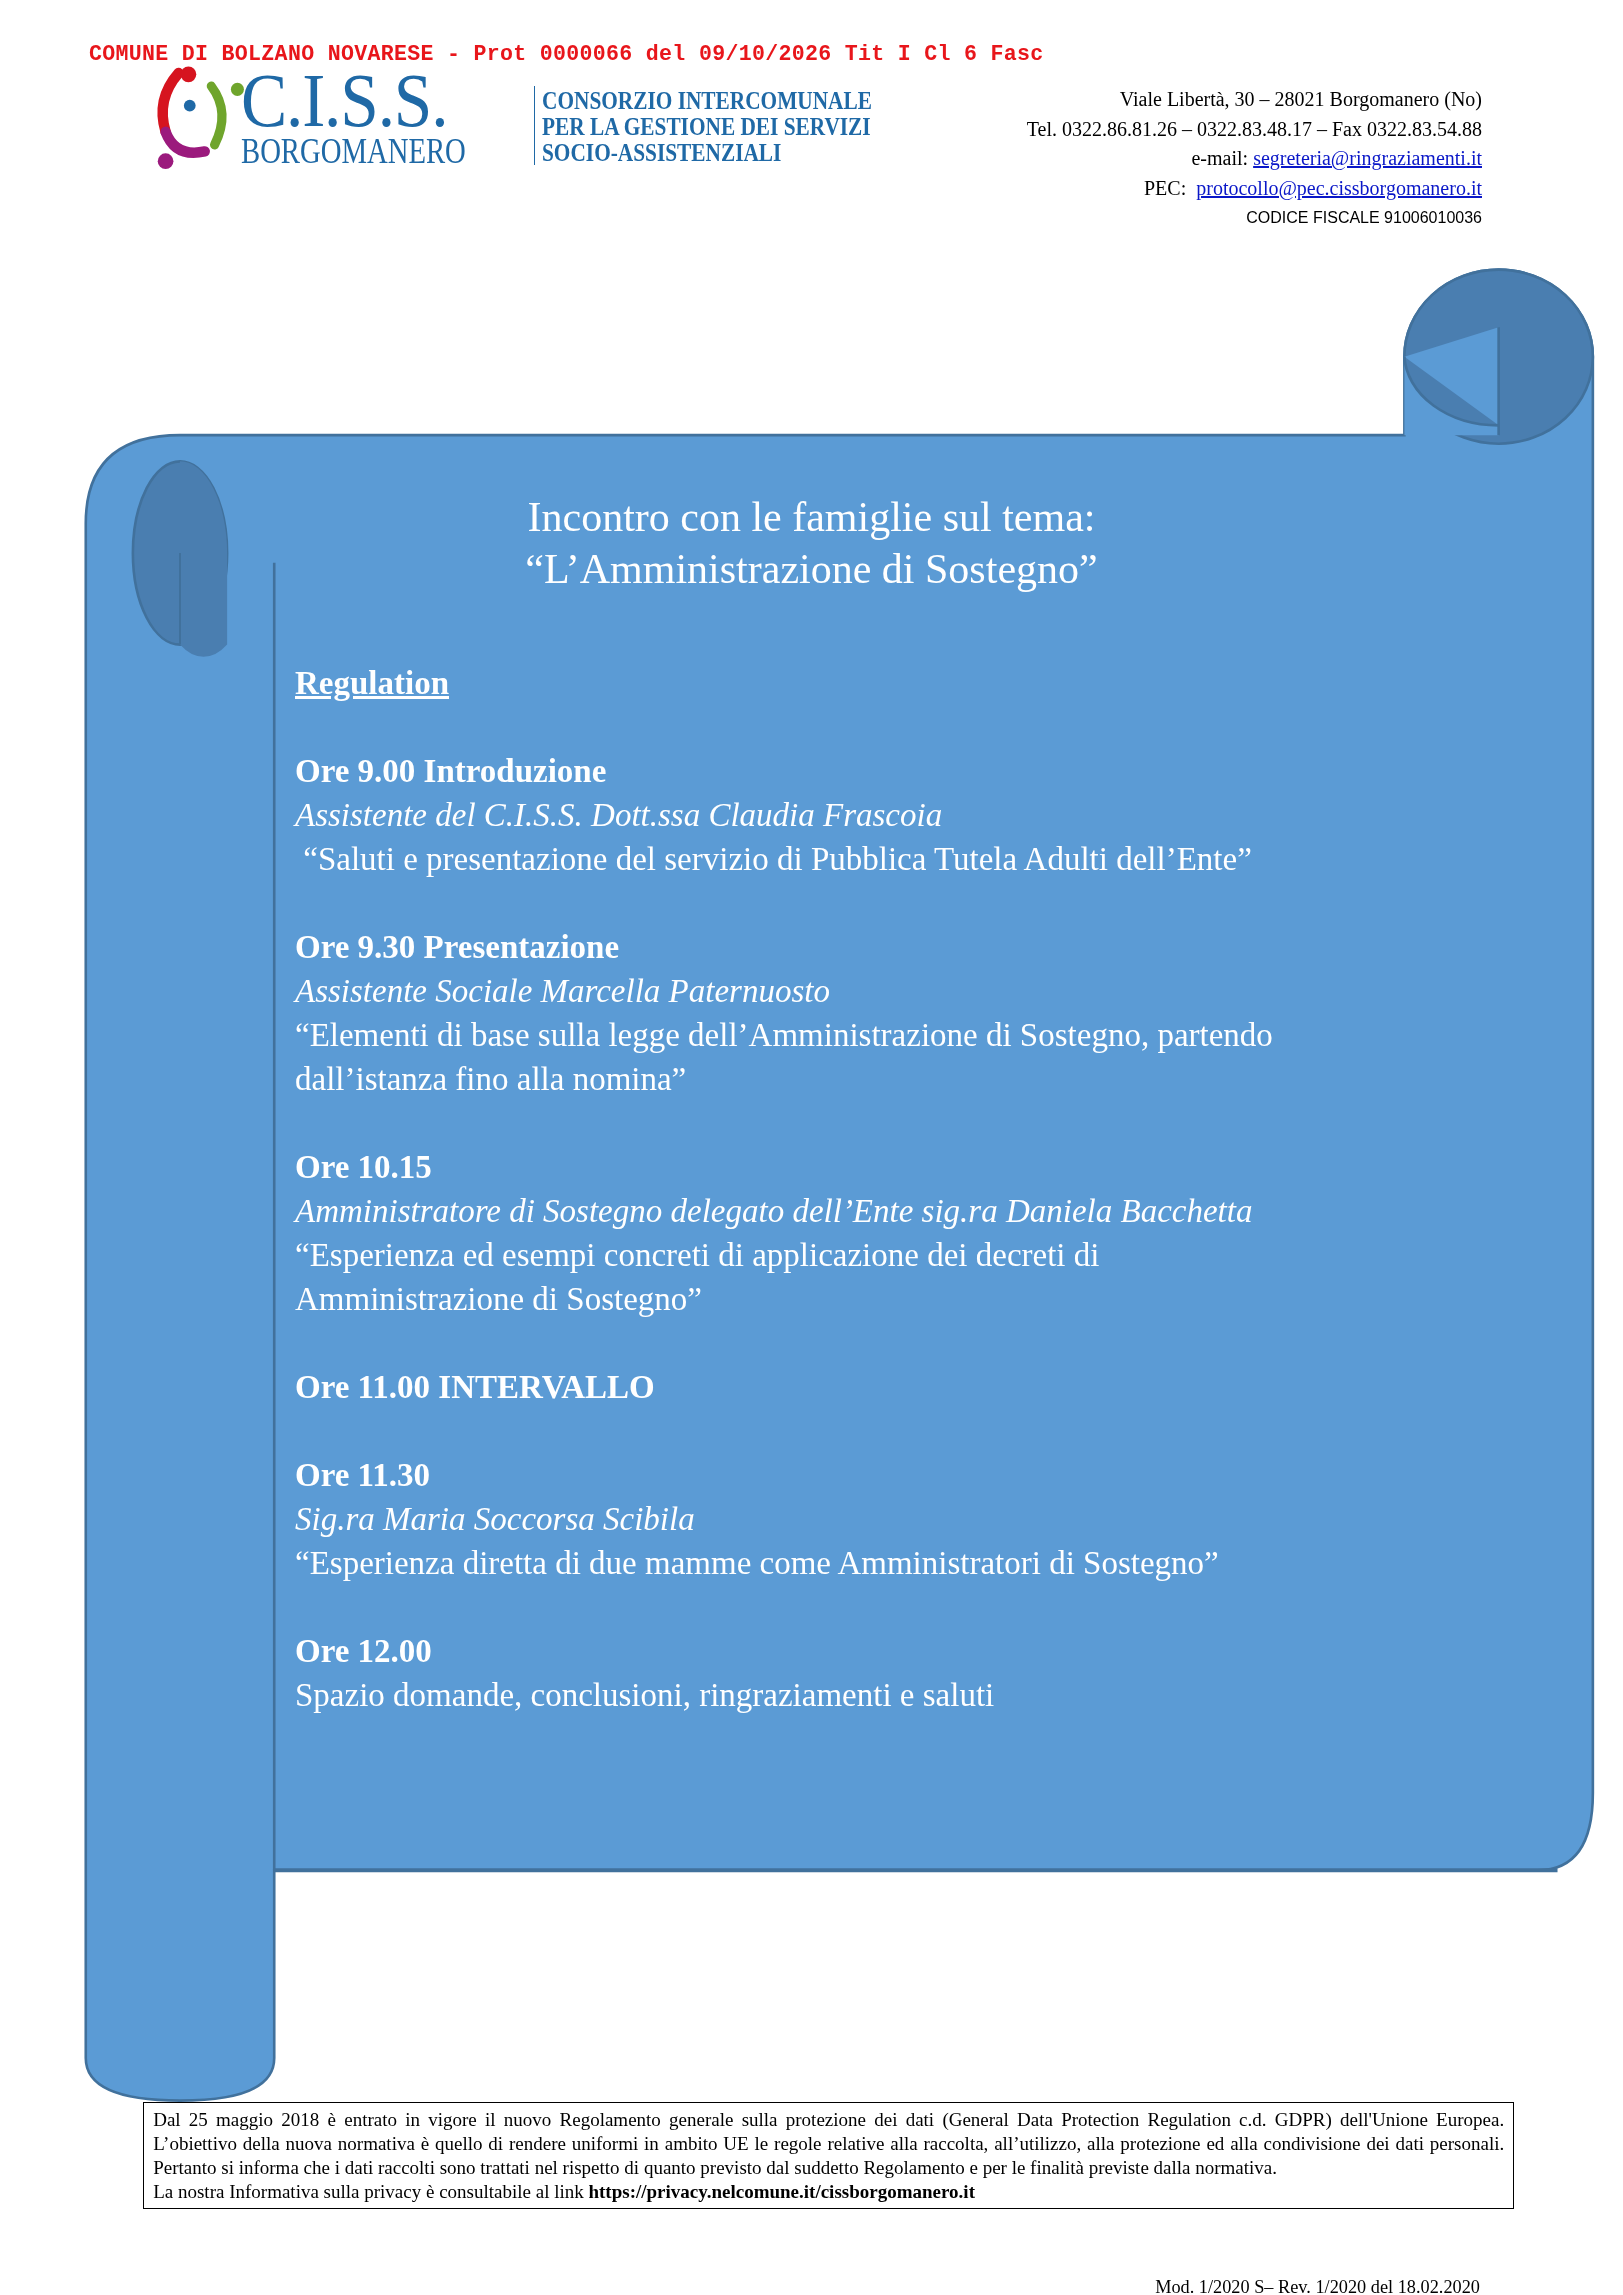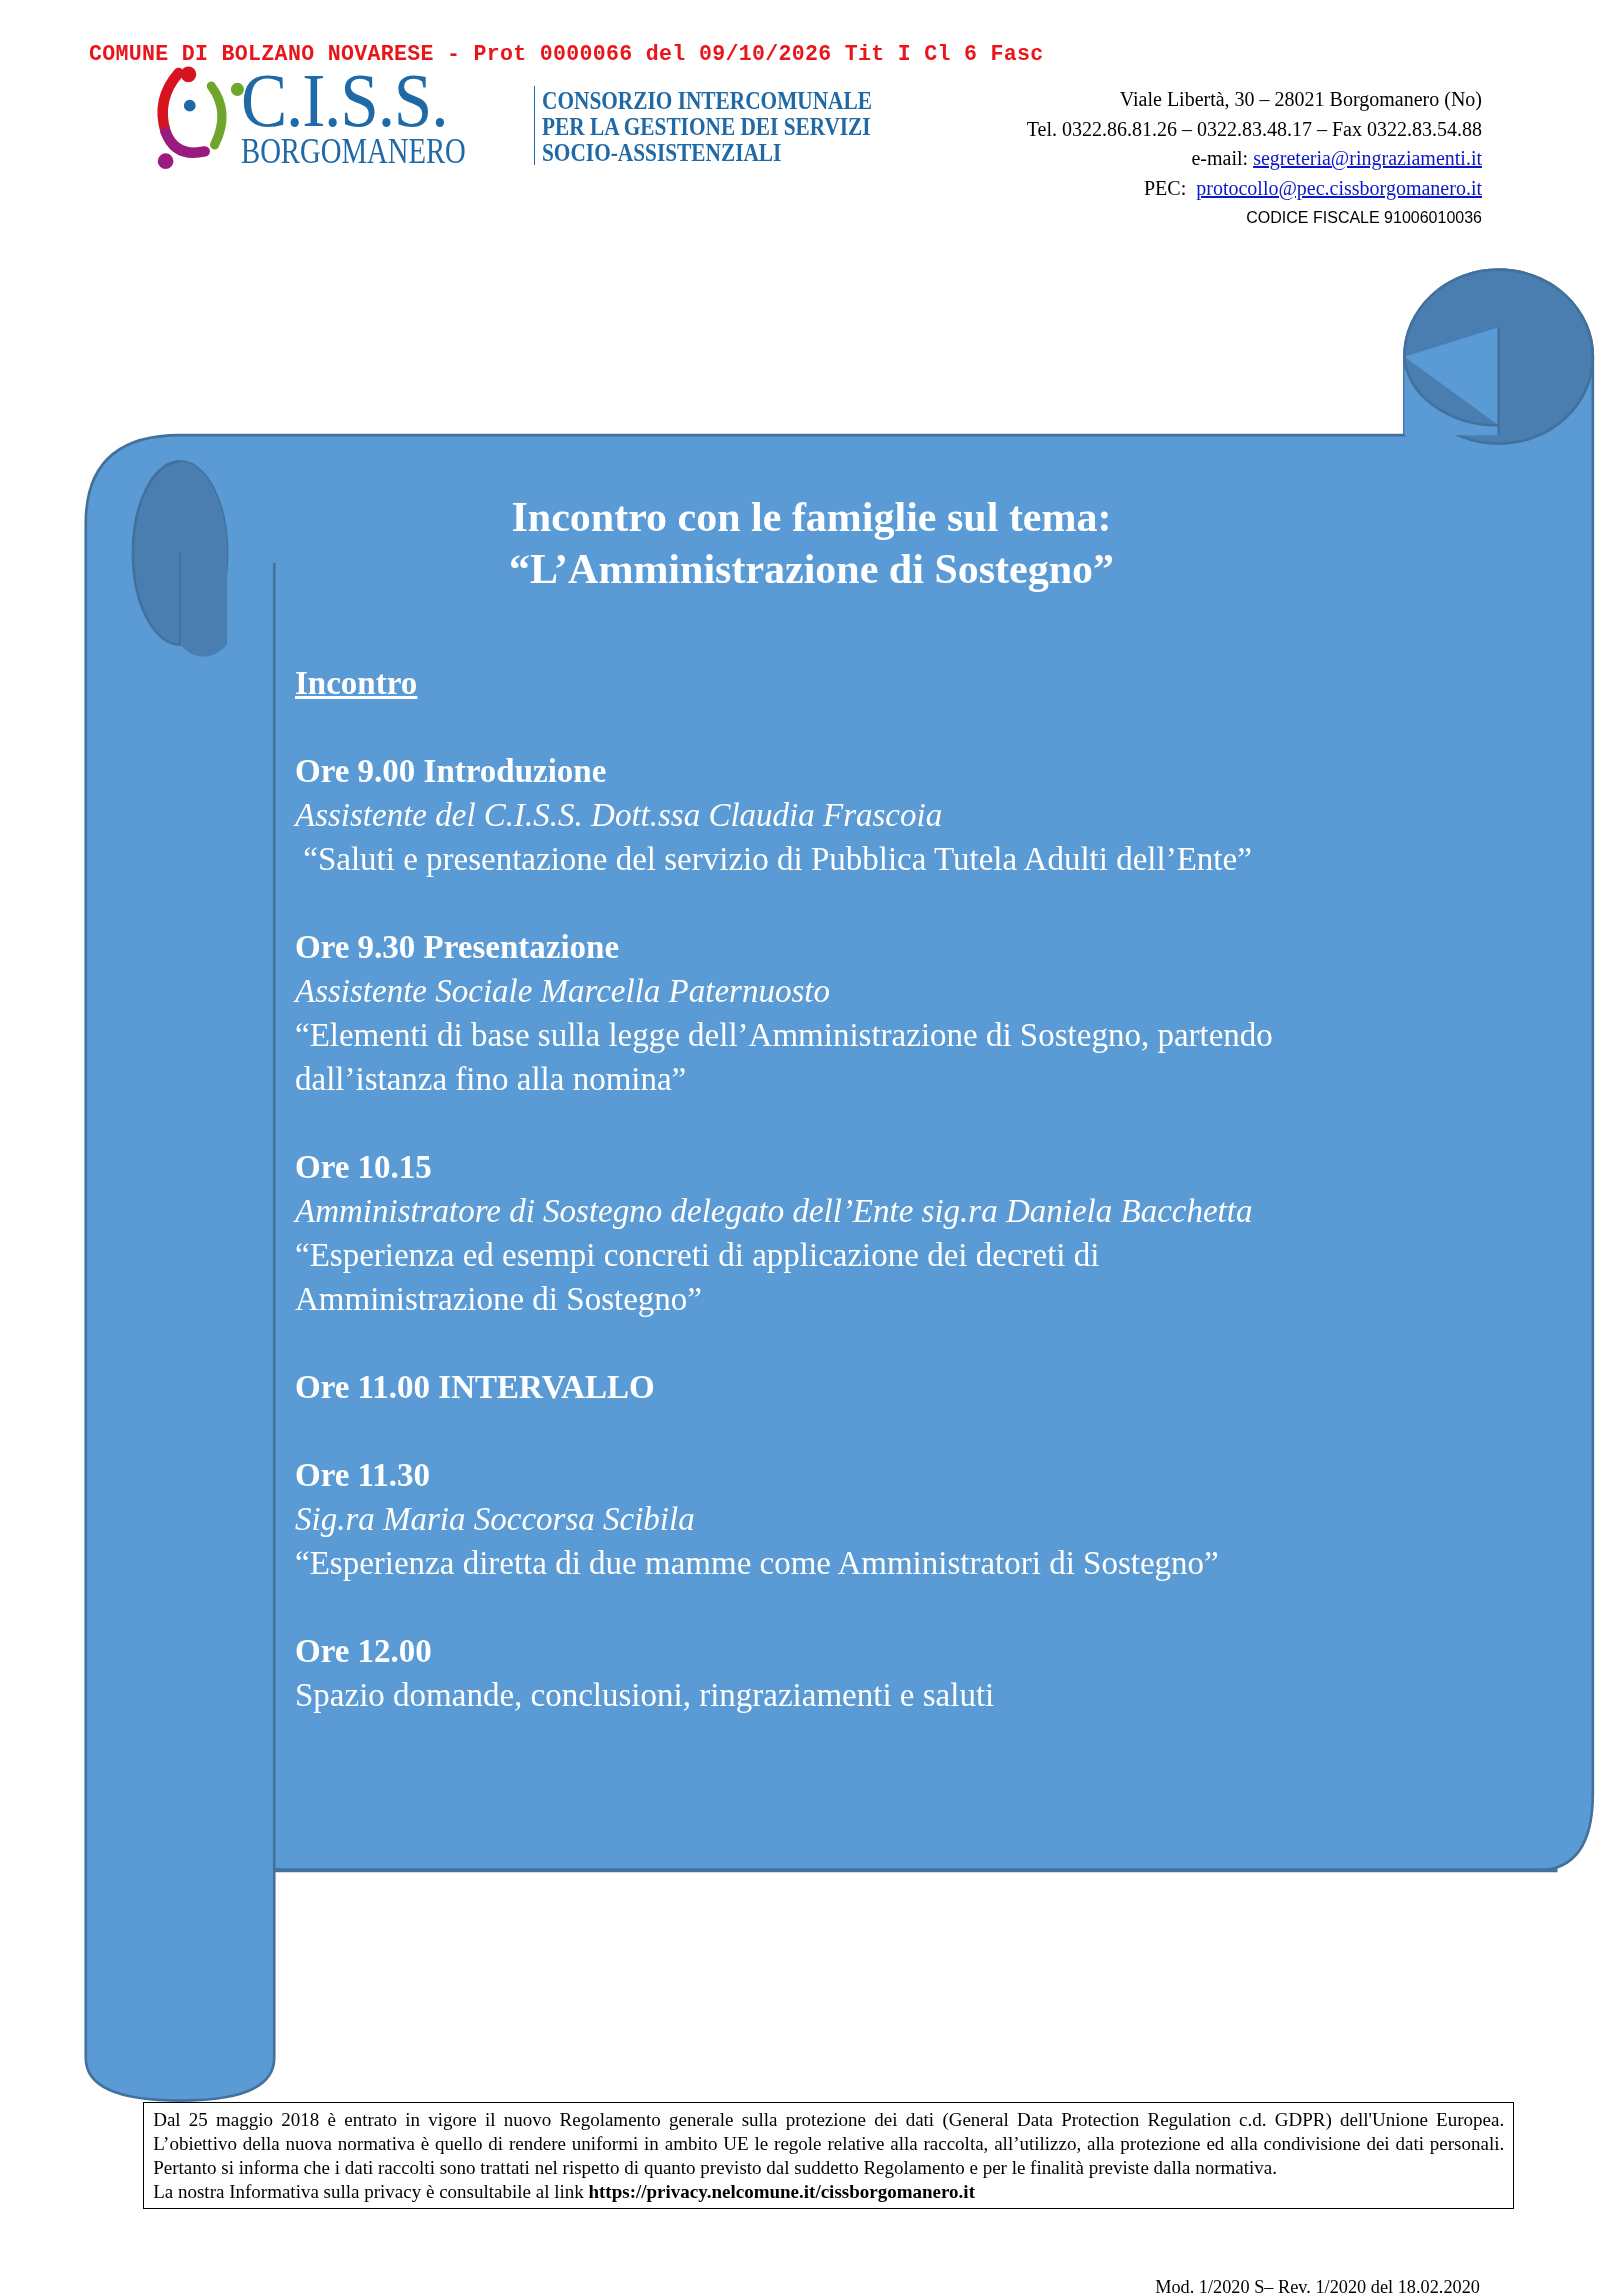--- a/index.html
+++ b/index.html
@@ -6,21 +6,21 @@
   body{width:1623px;height:2295px;position:relative;overflow:hidden;font-family:"Liberation Serif",serif;color:#000;}
   .abs{position:absolute;}
   #prot{left:89px;top:42px;font-family:"Liberation Mono",monospace;font-weight:bold;color:#e8161b;font-size:21.6px;letter-spacing:0.3px;white-space:nowrap;}
   #logo{left:149px;top:60px;width:785px;height:111px;}
   .ciss{font-family:"Liberation Serif",serif;color:#1f69a6;}
   #contacts{right:141px;top:85px;text-align:right;font-size:20px;line-height:29.5px;}
   #contacts a{color:#0a17c8;text-decoration:underline;}
   #cf{font-family:"Liberation Sans",sans-serif;font-size:16px;}
   svg#scroll{left:0;top:0;}
   #content{left:295px;top:488px;width:1191px;color:#fff;font-size:33px;line-height:44px;}
-  #title{left:0;width:1623px;top:491px;text-align:center;color:#fff;font-weight:bold;font-size:42px;line-height:52px;position:absolute;}
+  #title{left:0;width:1623px;top:491px;text-align:center;color:#fff;font-weight:normal;font-size:42px;line-height:52px;position:absolute;}
   .prog{font-weight:bold;text-decoration:underline;}
   .hd{font-weight:bold;}
   .it{font-style:italic;}
   .gap{height:44px;}
   #footer{left:143px;top:2102px;width:1351px;border:1.3px solid #000;padding:5.2px 9.2px 3.9px 9.2px;font-size:19px;line-height:24px;text-align:justify;}
   #footer b{font-weight:bold;}
   #mod{right:143px;top:2277px;font-size:18.3px;}
 </style>
 </head>
 <body>
@@ -71,21 +71,21 @@
   <div><span style="white-space:pre">PEC:  </span><a>protocollo@pec.cissborgomanero.it</a></div>
   <div id="cf">CODICE FISCALE 91006010036</div>
 </div>
 
 <div id="title">
   <div>Incontro con le famiglie sul tema:</div>
   <div>“L’Amministrazione di Sostegno”</div>
 </div>
 
 <div id="content" class="abs" style="top:661px;">
-  <div class="prog">Incontro</div>
+  <div class="prog">Regulation</div>
   <div class="gap"></div>
 
   <div>
     <div class="hd">Ore 9.00 Introduzione</div>
     <div class="it">Assistente del C.I.S.S. Dott.ssa Claudia Frascoia</div>
     <div style="white-space:pre"> “Saluti e presentazione del servizio di Pubblica Tutela Adulti dell’Ente”</div>
   </div>
   <div class="gap"></div>
 
   <div>

